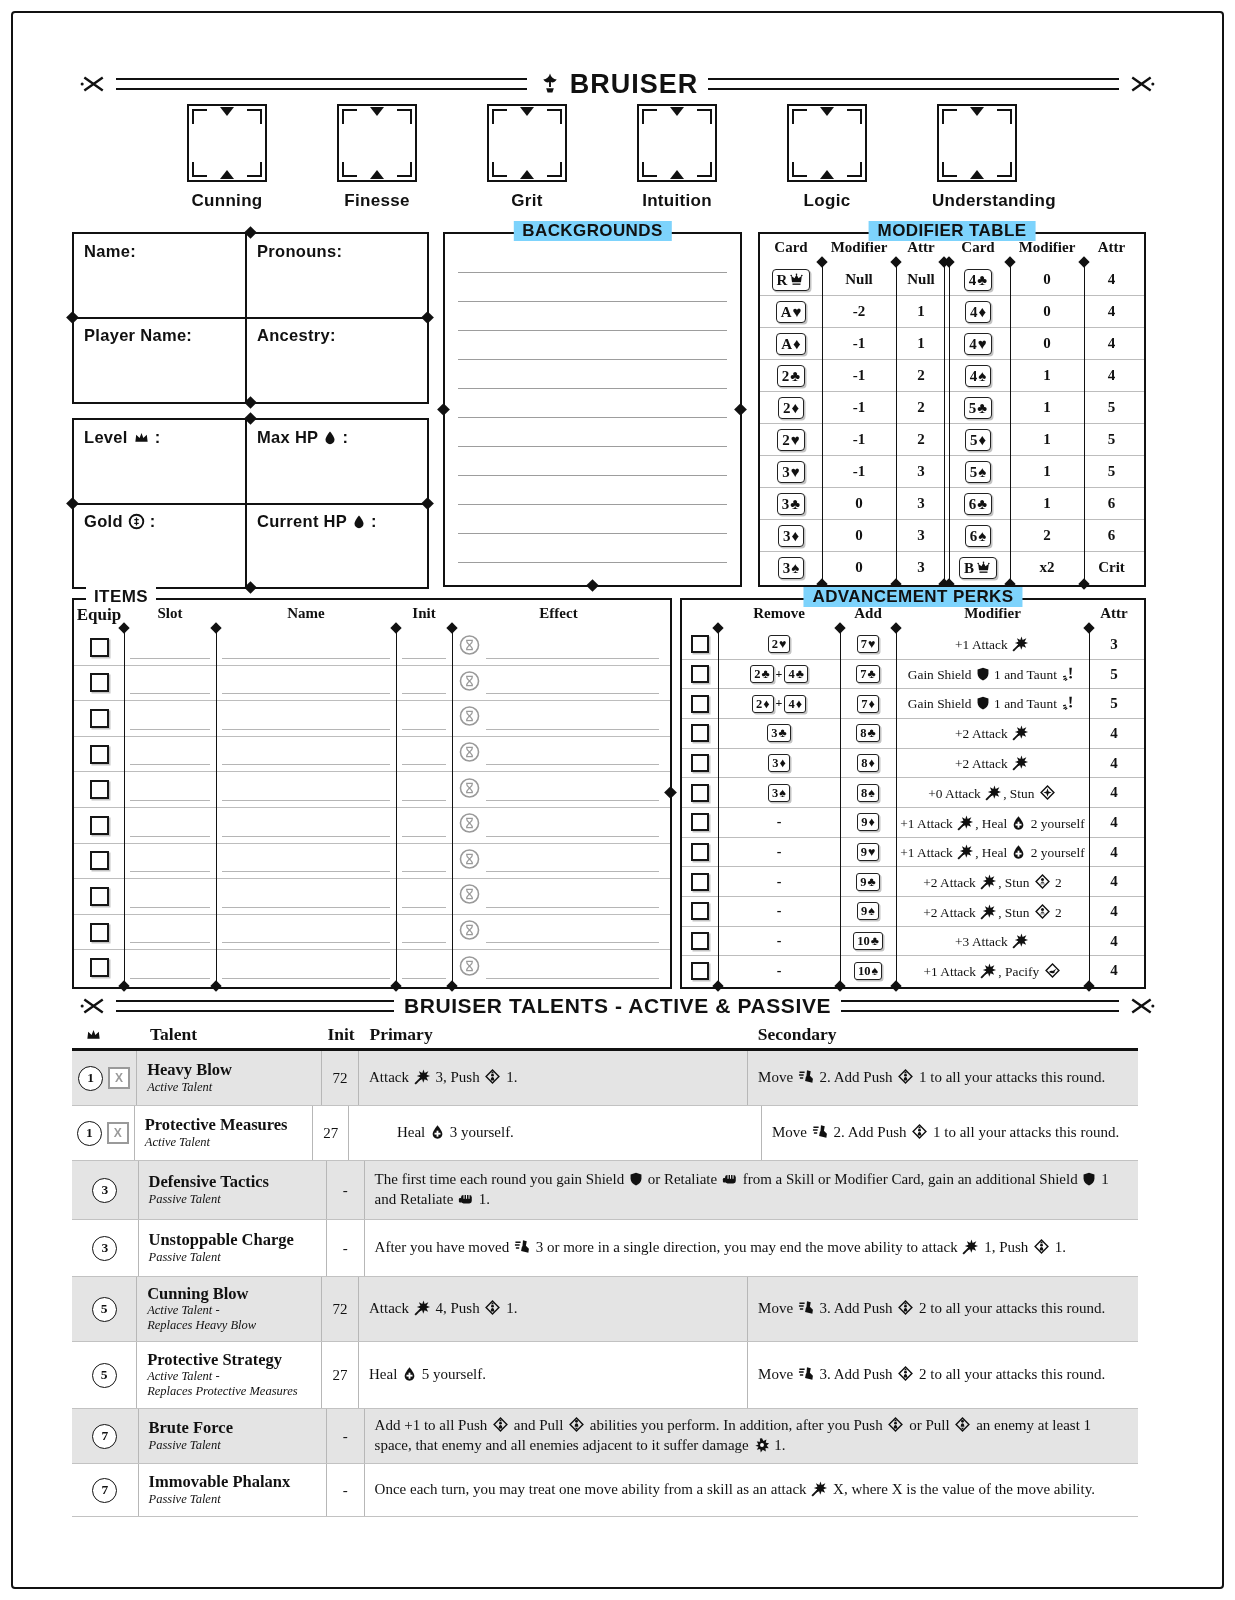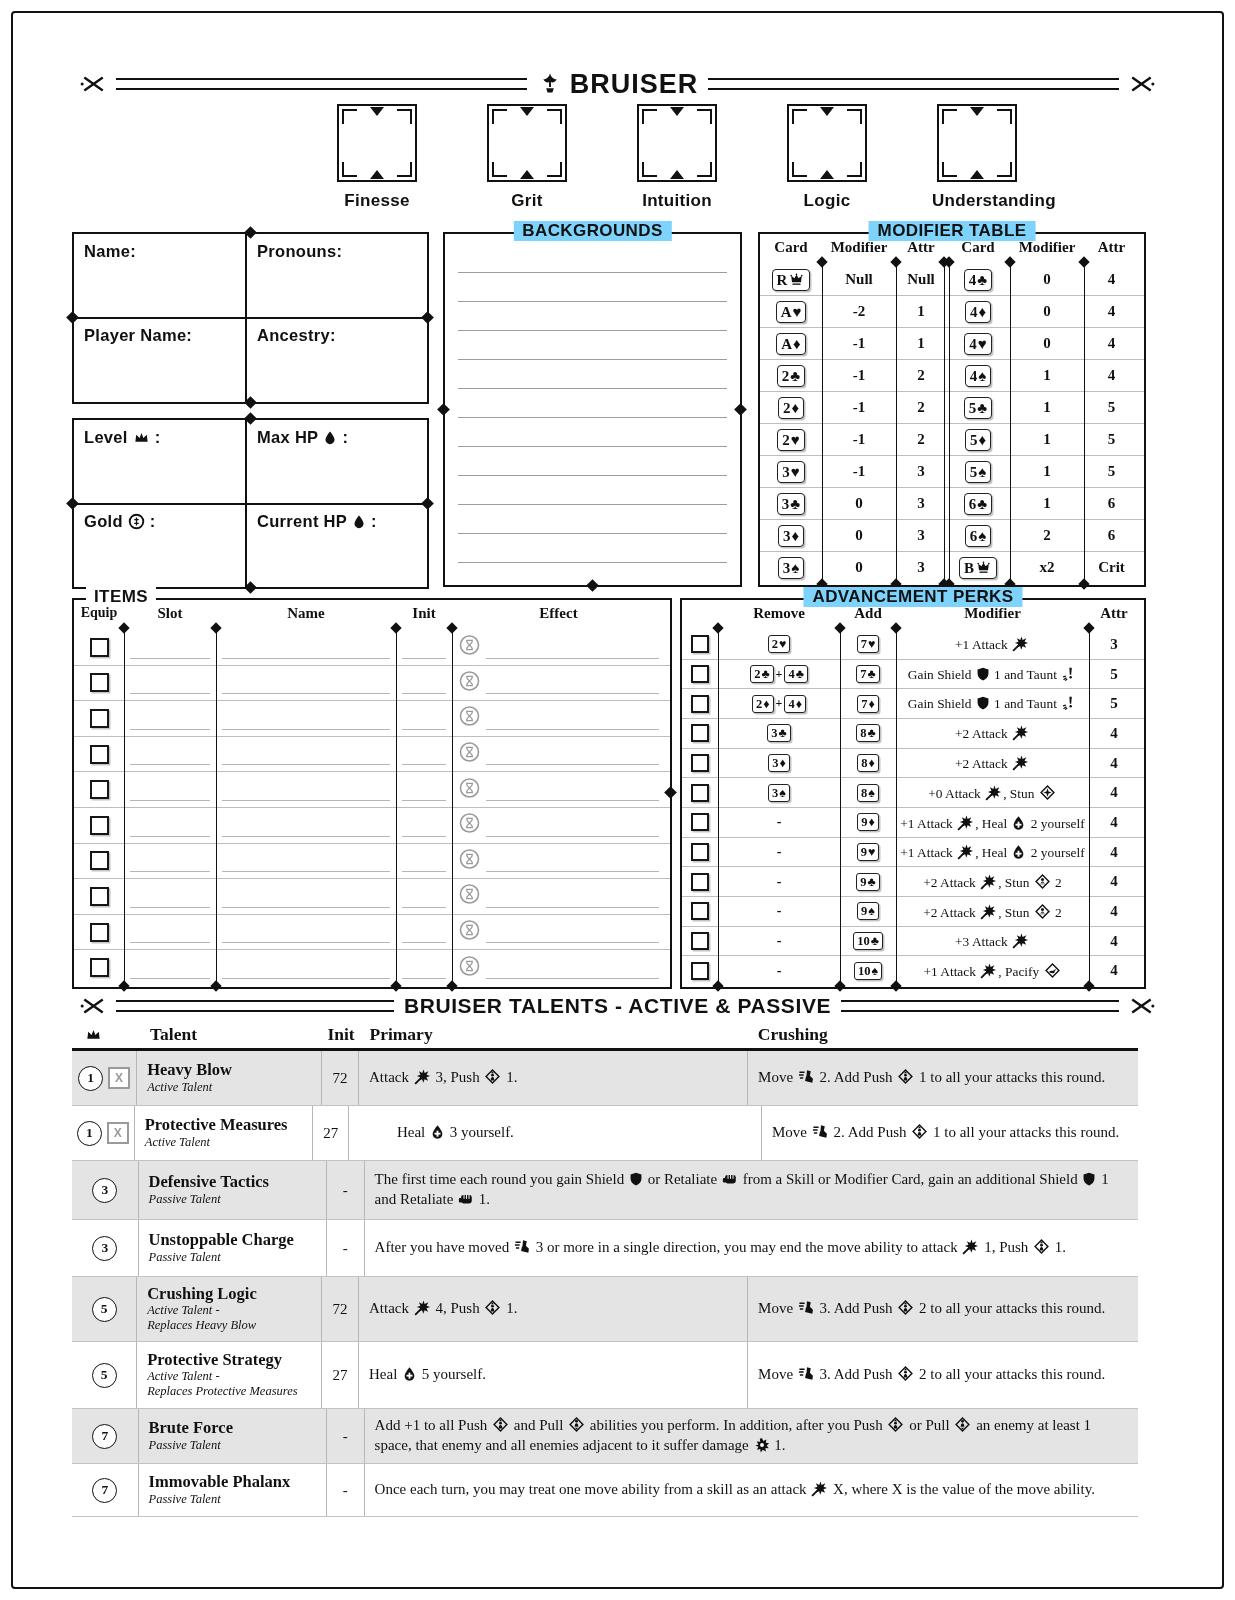--- a/index.html
+++ b/index.html
@@ -123,20 +123,31 @@
     <div class="bline"></div>
     <span class="cap r">
         <svg width="26" height="18" viewBox="0 0 24 16">
           <path d="M4 2 L21 14 M21 2 L4 14" stroke="#111" stroke-width="2.2"></path>
           <circle cx="2" cy="8" r="1.4" fill="#111"></circle>
         </svg>
       </span>
   </div>
 
   <div id="attr-row" style="position: absolute; top: 104px; left: 0px; width: 100%; height: 120px;">
+      <div class="attr" style="left: 182px; top: 0px;">
+        <div class="attr-box">
+          <i class="tl"></i>
+          <i class="tr"></i>
+          <i class="bl"></i>
+          <i class="br"></i>
+          <span class="td"></span>
+          <span class="tu"></span>
+        </div>
+        <div class="attr-label disp">Cunning</div>
+      </div>
       <div class="attr" style="left: 332px; top: 0px;">
         <div class="attr-box">
           <i class="tl"></i>
           <i class="tr"></i>
           <i class="bl"></i>
           <i class="br"></i>
           <span class="td"></span>
           <span class="tu"></span>
         </div>
         <div class="attr-label disp">Finesse</div>
@@ -517,21 +528,21 @@
       </div>
       <div class="vline" style="left: 324px; top: 28px; bottom: 0px;">
         <span class="dt"></span>
         <span class="db"></span>
       </div>
     </div>
 
   <div class="panel" id="itemspanel" style="left:72px;top:598px;width:596px;height:387px">
     <div class="ptitle-left">ITEMS</div>
   <div class="thead">
-        <div style="width: 50px; font-size: 14px;">Equip</div>
+        <div style="width: 50px; font-size: 17px;">Equip</div>
         <div style="width: 92px;">Slot</div>
         <div style="width: 180px;">Name</div>
         <div style="width: 56px;">Init</div>
         <div style="width: 213px;">Effect</div>
       </div>
       <div class="rows" style="top: 30px;">
         <div class="irow">
           <div class="icell" style="width: 50px;">
             <div class="cbx"></div>
           </div>
@@ -1163,21 +1174,21 @@
       <div style="width:68px;display:flex;justify-content:flex-start;padding-left:12px" class="tc">
           <span class="gi">
             <svg width="17" height="17" viewBox="0 0 18 18">
               <path d="M2.5 13.5 L3.4 6.2 L7 9.4 L9 4.2 L11 9.4 L14.6 6.2 L15.5 13.5 Z" fill="#111"></path>
             </svg>
           </span>
         </div>
       <div style="width:178px">Talent</div>
       <div style="width:38px;text-align:center">Init</div>
       <div style="width:390px;padding-left:10px">Primary</div>
-      <div style="width:392px;padding-left:10px">Crushing</div>
+      <div style="width:392px;padding-left:10px">Secondary</div>
     </div>
     <div id="talent-rows">
         <div class="trow shaded" style="min-height: 54px;">
           <div class="tc badge" style="width: 68px;">
             <div class="lvl">1</div>
             <div class="xbox">X</div>
           </div>
           <div class="tc talent" style="width: 178px;">
             <div class="tname">Heavy Blow</div>
             <div class="tsub">Active Talent</div>
@@ -1310,21 +1321,21 @@
                   <path d="M7.1 13.2 C7.1 10.6 8 9.6 9 9.6 C10 9.6 10.9 10.6 10.9 13.2 Z" fill="#111"></path>
                 </svg>
               </span> 1.</span>
           </div>
         </div>
         <div class="trow shaded" style="min-height: 64px;">
           <div class="tc badge" style="width: 68px;">
             <div class="lvl">5</div>
           </div>
           <div class="tc talent" style="width: 178px;">
-            <div class="tname">Crushing Logic</div>
+            <div class="tname">Cunning Blow</div>
             <div class="tsub">Active Talent -
 Replaces Heavy Blow</div>
           </div>
           <div class="tc init" style="width: 38px;">72</div>
           <div class="tc body" style="width: 390px;">
             <span>Attack <span class="gi">
                 <svg width="17" height="17" viewBox="0 0 18 18">
                   <polygon points="10,1.5 11.3,5.2 15.2,3.4 13.3,7.2 17,8.6 13.2,9.8 14.9,13.6 11.2,11.9 9.8,15.6 8.6,11.8 4.8,13.4 6.7,9.7 3,8.4 6.8,7.2 5.2,3.5 8.8,5.3" fill="#111"></polygon>
                   <path d="M1.2 16.8 L9.6 8.4" stroke="#111" stroke-width="2"></path>
                 </svg>

